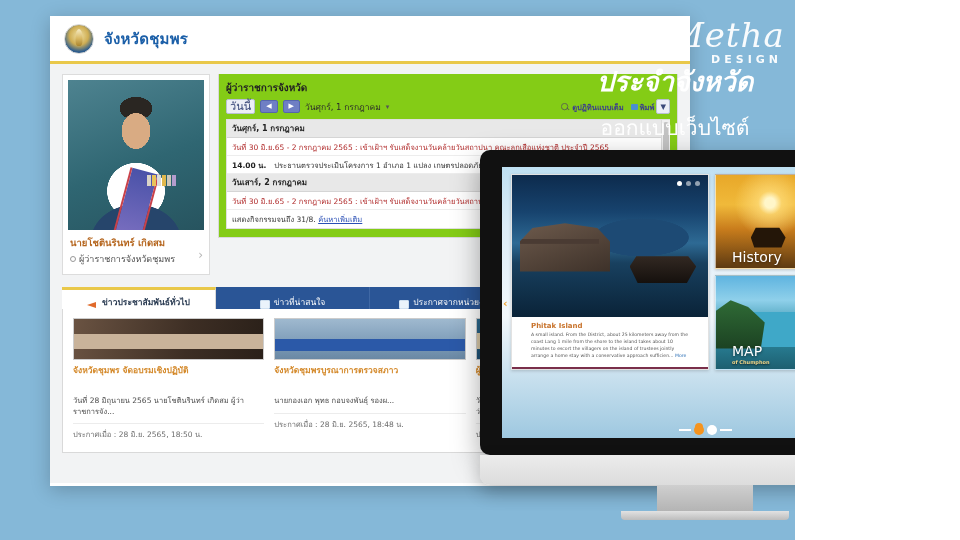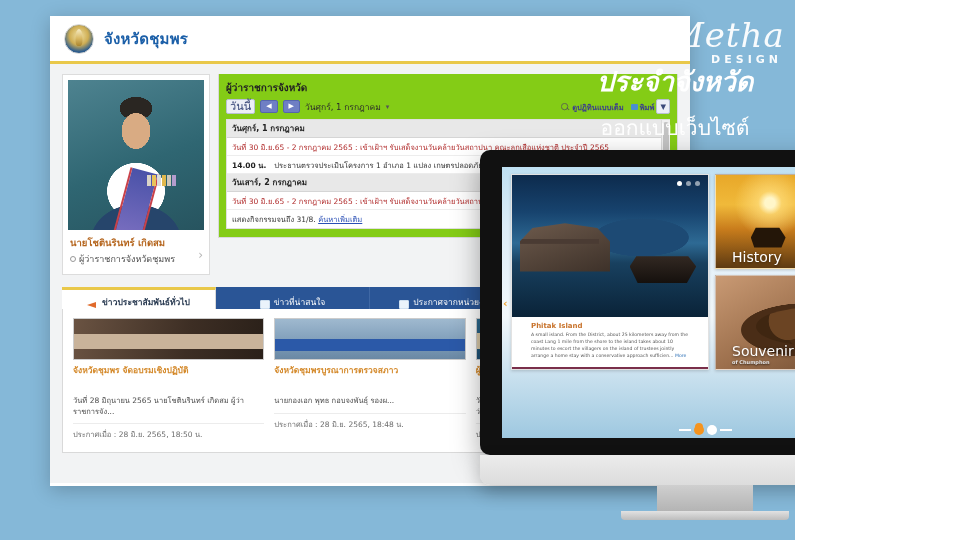--- a/index.html
+++ b/index.html
@@ -674,20 +674,26 @@
             <div class="tile-label">
               <div class="tile-main">History</div>
             </div>
           </div>
           <div class="tile festivals">
             <div class="tile-label">
               <div class="tile-main">Festivals</div>
               <div class="tile-sub">and Activities</div>
             </div>
           </div>
+          <div class="tile map">
+            <div class="tile-label">
+              <div class="tile-main">MAP</div>
+              <div class="tile-sub">of Chumphon</div>
+            </div>
+          </div>
           <div class="tile souvenir">
             <div class="tile-label">
               <div class="tile-main">Souvenir</div>
               <div class="tile-sub light">of Chumphon</div>
             </div>
           </div>
         </div>
 
         <div id="screen-pager">
           <span class="pager-line"></span>

